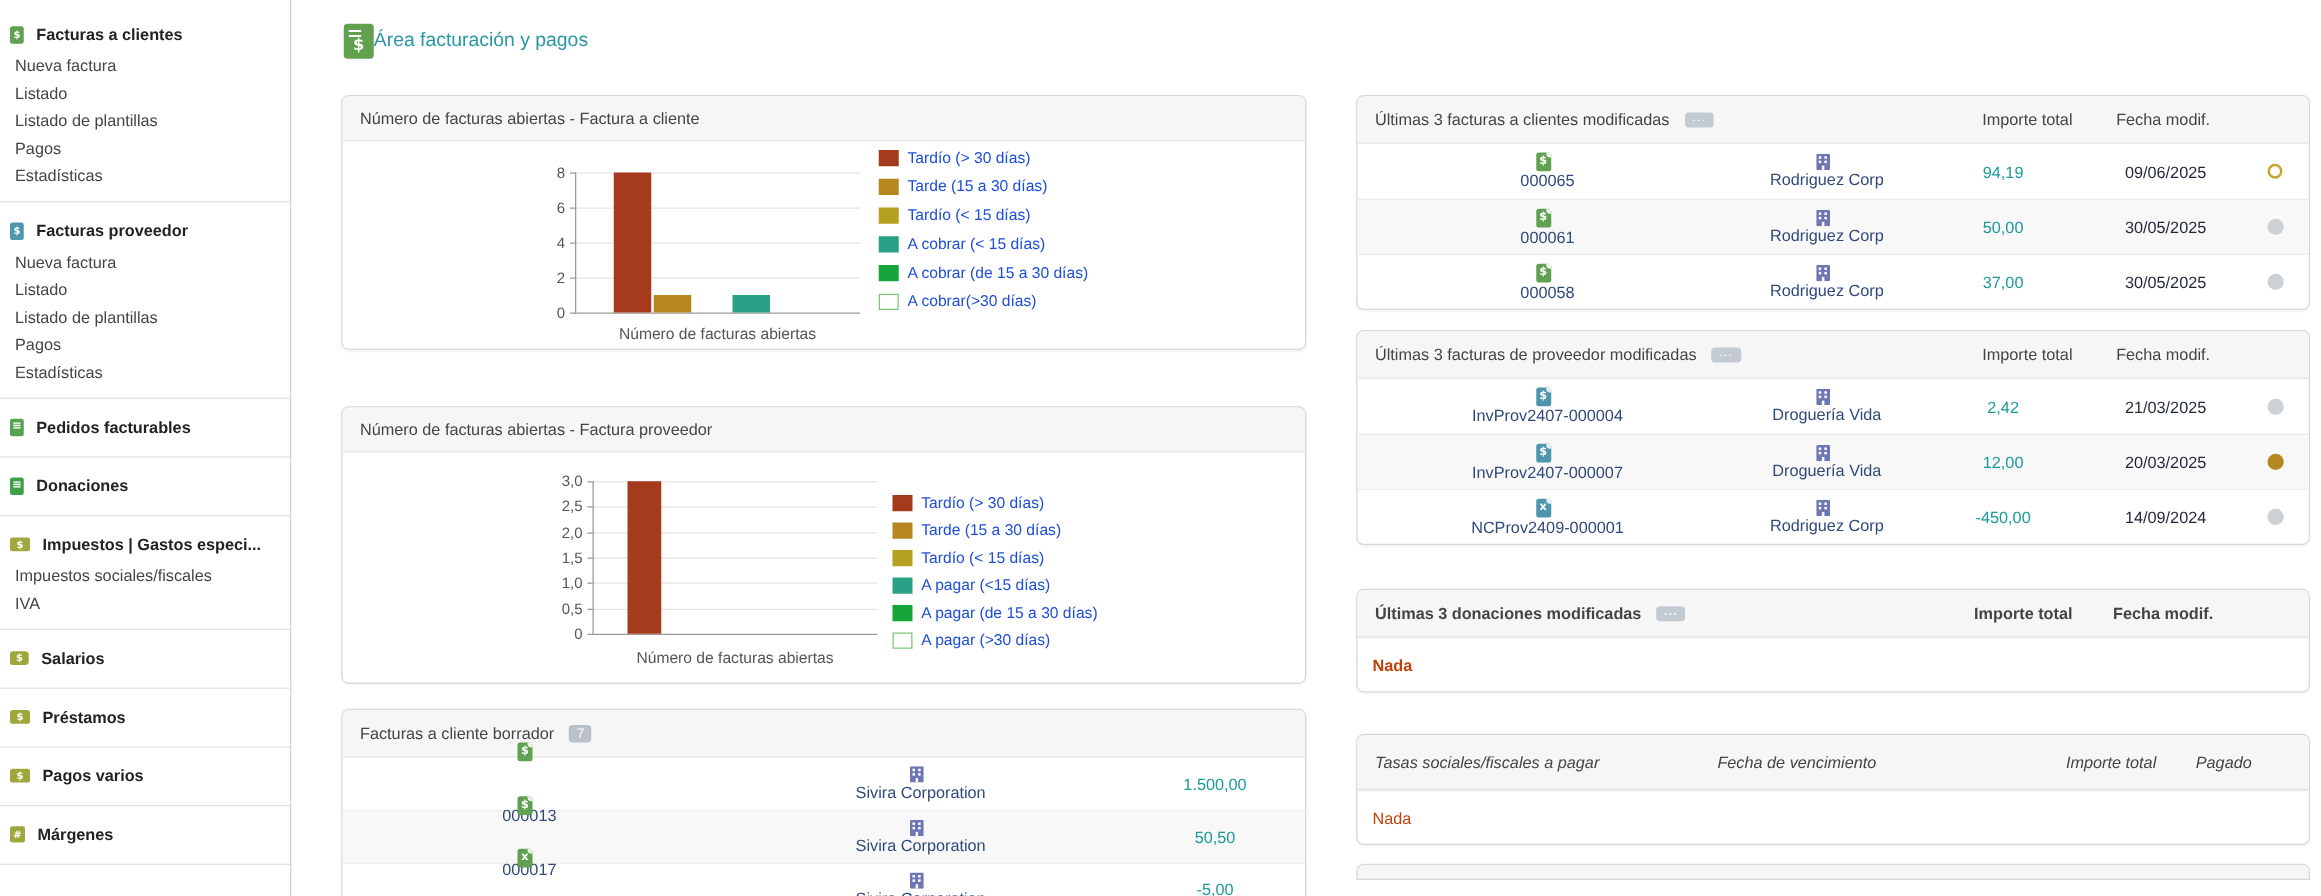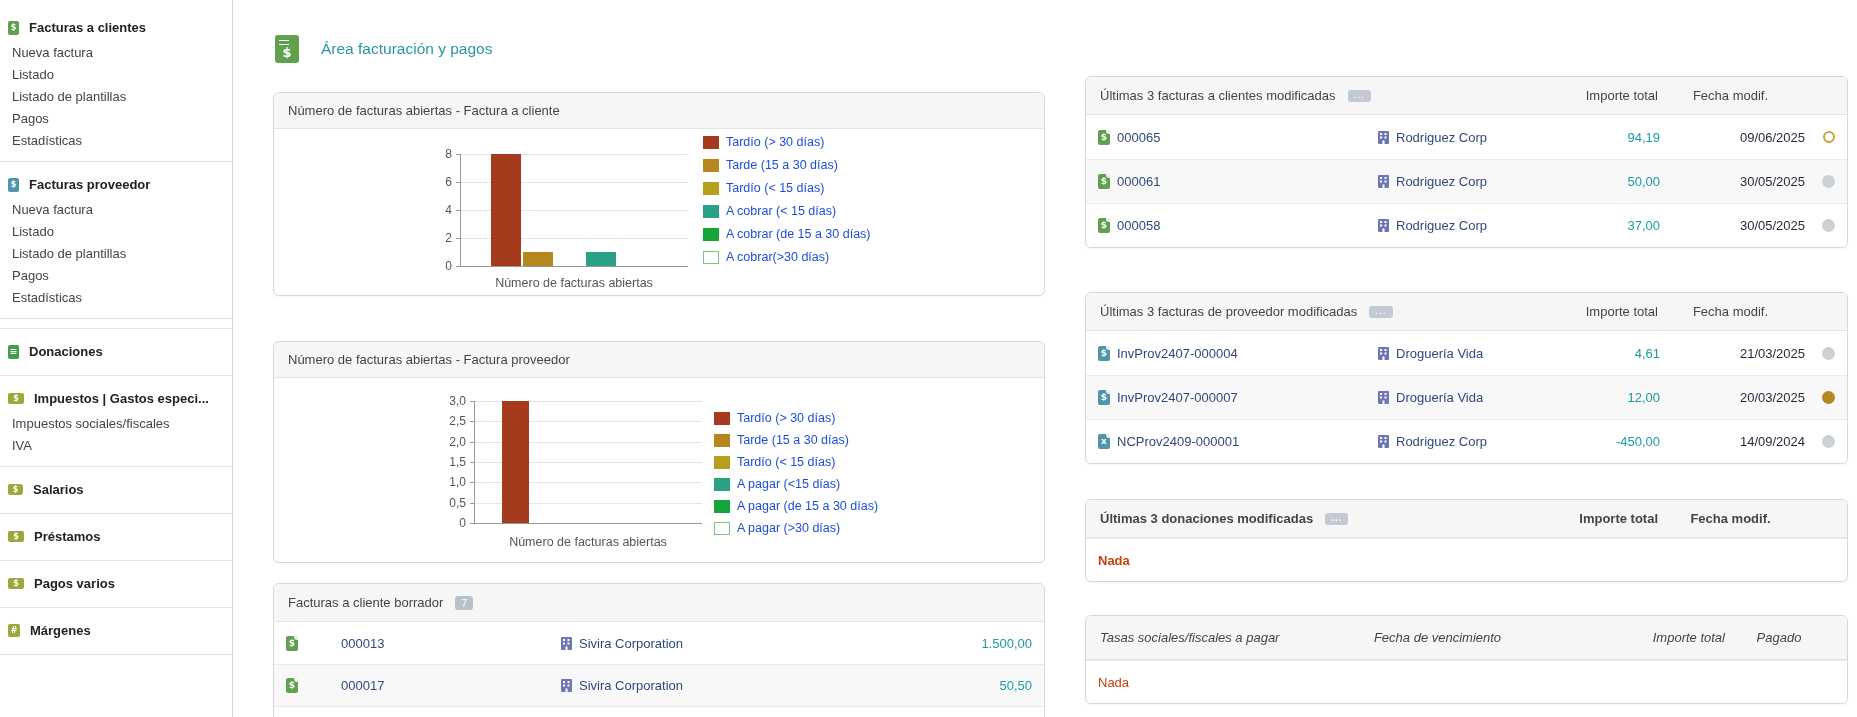--- a/index.html
+++ b/index.html
@@ -32,21 +32,21 @@
   .sicon.salaries-icon::before { content:"$"; }
   .sicon.billable-orders-icon::before, .sicon.donations-icon::before { content:"\2261"; font-size:9px; }
   .sicon.margins-icon::before { content:"#"; }
 
   
   .main { flex:1; padding:16px 9px 0 40px; }
   .cols { display:flex; gap:40px; }
   .col-left { flex:0 0 772px; }
   .col-right { flex:0 0 763px; padding-top:60px; }
 
-  .area-head { display:flex; align-items:center; gap:22px; margin:18px 0 28px 2px; height:30px; }
+  .area-head { display:flex; align-items:center; gap:0; margin:2px 0 28px 2px; height:30px; }
   .area-icon { position:relative; width:24px; height:28px; background:#61a14e; border-radius:3px; display:inline-block; }
   .area-icon::before { content:"$"; position:absolute; left:0; right:0; bottom:2px; text-align:center;
                        color:#fff; font:700 13px/1.2 "DejaVu Sans", sans-serif; }
   .area-icon::after { content:""; position:absolute; top:5px; left:4px; width:10px; height:6px;
                       background:repeating-linear-gradient(#fff 0 1.5px, transparent 1.5px 4px); }
   .area-title { color:#2a96a4; font-size:15.5px; text-decoration:none; cursor:pointer; }
 
   .panel { border:1px solid #d8d8d8; border-radius:6px; background:#fff;
            box-shadow:0 1px 2px rgba(60,60,60,.06); overflow:hidden; }
   .panel-head { background:#f6f6f6; border-bottom:1px solid #e4e4e4; display:flex; align-items:center;
@@ -80,21 +80,21 @@
   .chart-0 .li { margin-bottom:9px; }
   .chart-1 .li { margin-bottom:8px; }
   .sw { flex:none; width:16px; height:13px; margin-right:7px; }
   .lt { color:#1d4ed8; font-size:12.5px; white-space:nowrap; }
 
   
   .trow { height:44px; display:flex; align-items:center; padding:0 12px; border-top:1px solid #ebebeb; }
   .trow:first-child { border-top:none; }
   .trow.alt { background:#f8f8f8; }
   .draft .trow { height:42px; }
-  .cell { display:flex; align-items:center; }
+  .cell { display:flex; align-items:center;flex-direction:column; }
   .cell.ref { flex:0 0 280px; }
   .draft .cell.ref { flex:0 0 275px;gap:36px; }
   .cell.comp { flex:1; }
   .cell.amt { flex:0 0 115px; justify-content:flex-end; color:#1d9a9e; }
   .draft .cell.amt { flex:0 0 120px; }
   .cell.date { flex:0 0 145px; justify-content:flex-end; color:#1f2737; }
   .cell.st { flex:0 0 30px; justify-content:flex-end; }
   .lnk { color:#30497b; text-decoration:none; cursor:pointer; white-space:nowrap; }
   .bld { flex:none; margin-right:7px; }
   .ico { position:relative; flex:none; display:inline-flex; align-items:center; justify-content:center;
@@ -115,21 +115,21 @@
   .th.title { flex:1; display:flex; align-items:center; }
   .th.amt { flex:0 0 115px; text-align:right; }
   .th.date { flex:0 0 145px; text-align:center; }
   .th.st { flex:0 0 30px; }
   .th.due { flex:0 0 275px; text-align:center; }
   .th.amt2 { flex:0 0 150px; text-align:right; }
   .th.paid { flex:0 0 108px; text-align:center; }
   .nada { color:#c2410c; }
   .trow.empty { height:43px; }
 
-  .p-a { margin-bottom:44px; }
+  .p-a { margin-bottom:16px; }
   .p-b { margin-bottom:35px; }
   .p-c { margin-bottom:33px;font-weight:bold; }
   .p-d { margin-bottom:15px; }
   .p-draft { margin-top:0; }
   .panel-sliver { height:13px; border-radius:6px 6px 0 0; background:#f6f6f6; box-shadow:none; }
 </style>
 </head>
 <body>
 
 <div class="app">
@@ -148,20 +148,24 @@
       <div class="sb-section">
         <span class="sicon invoice-supplier-icon"></span>
         <span class="sb-label">Facturas proveedor</span>
       </div>
       <div class="sb-item">Nueva factura</div>
       <div class="sb-item">Listado</div>
       <div class="sb-item">Listado de plantillas</div>
       <div class="sb-item">Pagos</div>
       <div class="sb-item">Estadísticas</div>
       <div class="sb-sep"></div>
+      <div class="sb-section">
+        <span class="sicon billable-orders-icon"></span>
+        <span class="sb-label">Pedidos facturables</span>
+      </div>
       <div class="sb-sep"></div>
       <div class="sb-section">
         <span class="sicon donations-icon"></span>
         <span class="sb-label">Donaciones</span>
       </div>
       <div class="sb-sep"></div>
       <div class="sb-section">
         <span class="sicon taxes-icon"></span>
         <span class="sb-label">Impuestos | Gastos especi...</span>
       </div>
@@ -493,21 +497,21 @@
                     <g fill="#fff">
                       <rect x="2" y="2" width="2" height="2"></rect>
                       <rect x="6.5" y="2" width="2" height="2"></rect>
                       <rect x="2" y="5.5" width="2" height="2"></rect>
                       <rect x="6.5" y="5.5" width="2" height="2"></rect>
                       <rect x="4.5" y="9.5" width="2" height="3.5"></rect>
                     </g>
                   </svg>
                   <a class="lnk">Droguería Vida</a>
                 </span>
-                <span class="cell amt">4,61</span>
+                <span class="cell amt">2,42</span>
                 <span class="cell date">21/03/2025</span>
                 <span class="cell st">
                   <span class="dot st-gray"></span>
                 </span>
               </div>
               <div class="trow alt">
                 <span class="cell ref">
                   <span class="ico invoice-supplier-icon"></span>
                   <a class="lnk">InvProv2407-000007</a>
                 </span>

